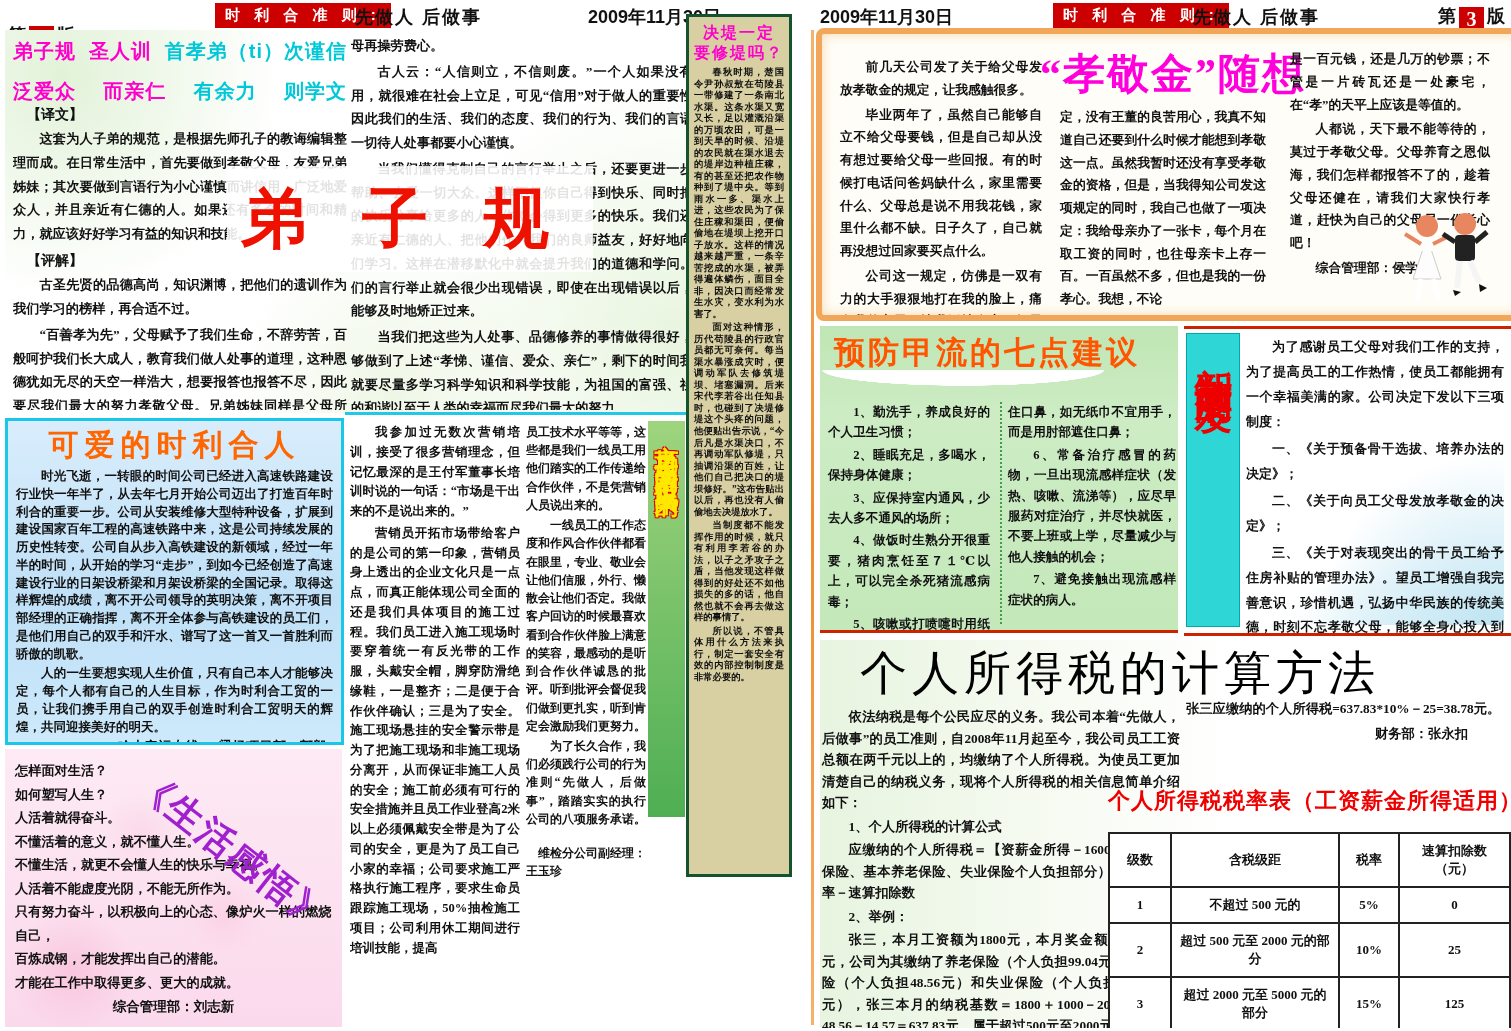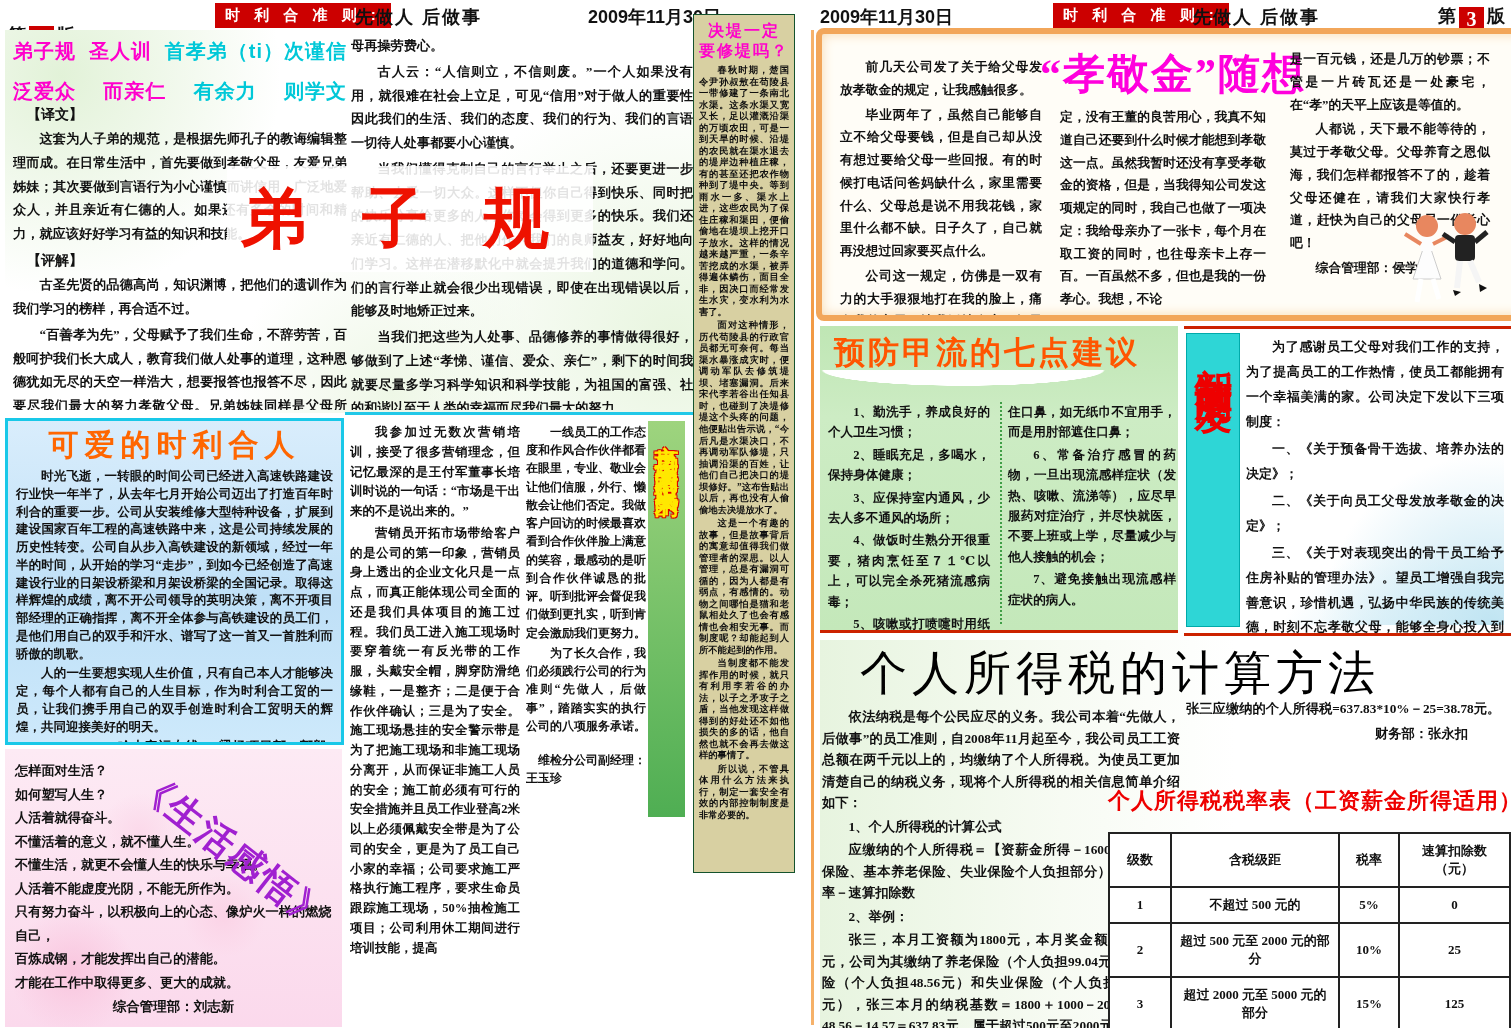--- a/index.html
+++ b/index.html
@@ -51,21 +51,21 @@
   #sc-col1{left:5px;top:8px;width:170px;height:600px;font-size:12.5px;line-height:1.58;font-weight:600;overflow:hidden;}
   #sc-col2{left:181px;top:8px;width:120px;height:600px;font-size:12px;line-height:1.52;font-weight:600;overflow:hidden;}
   #sc-col2 .sig{font-weight:bold;margin-top:16px;text-indent:1em;}
   #sc-banner{left:303px;top:6px;width:37px;height:396px;
              background:linear-gradient(180deg,#9ed47e,#4fae53);
              display:flex;align-items:flex-start;justify-content:center;}
   #sc-banner span{writing-mode:vertical-rl;font-size:24px;font-weight:bold;color:#ffe800;letter-spacing:4px;
              padding-top:6px;font-family:"Liberation Sans",sans-serif;
              text-shadow:-1px -1px 0 #d00,1px -1px 0 #d00,-1px 1px 0 #d00,1px 1px 0 #d00;}
   
-  #jueti{left:686px;top:14px;width:100px;height:857px;background:#d8d0a2;border:1px solid #14532d;overflow:hidden;margin-left:7px;}
+  #jueti{left:686px;top:14px;width:100px;height:857px;background:#d8d0a2;border:3px solid #14532d;overflow:hidden;}
   #jueti h3{margin:6px 2px 4px 2px;text-align:center;color:#ff00cc;font-size:16px;letter-spacing:2px;line-height:1.25;}
   #jueti .body{padding:0 5px;font-size:9.3px;line-height:1.24;font-weight:600;}
   
   #divider{left:811px;top:30px;width:3px;height:995px;background:linear-gradient(180deg,#f6b26b,#ef8a2c,#f6b26b);}
   
   #xiaojing{left:816px;top:28px;width:683px;height:281px;border:6px solid #f2a65a;border-radius:8px;
             background:#fffdf7;overflow:hidden;box-shadow:inset 0 0 12px #f8d9ae;padding-left:32px;}
   #xj-title{left:218px;top:12px;font-size:42px;font-weight:bold;color:#ff00dd;letter-spacing:2px;white-space:nowrap;}
   .xj-col{font-size:12.8px;line-height:1.78;font-weight:600;}
   #xj-c1{left:18px;top:22px;width:202px;height:245px;}
@@ -178,38 +178,38 @@
     </div>
     <div class="sig">综合管理部：刘志新</div>
   </div>
 
   <div id="shichang" class="abs">
     <div id="sc-col1" class="abs">
       <p>我参加过无数次营销培训，接受了很多营销理念，但记忆最深的是王付军董事长培训时说的一句话：“市场是干出来的不是说出来的。”</p>
       <p>营销员开拓市场带给客户的是公司的第一印象，营销员身上透出的企业文化只是一点点，而真正能体现公司全面的还是我们具体项目的施工过程。我们员工进入施工现场时要穿着统一有反光带的工作服，头戴安全帽，脚穿防滑绝缘鞋，一是整齐；二是便于合作伙伴确认；三是为了安全。施工现场悬挂的安全警示带是为了把施工现场和非施工现场分离开，从而保证非施工人员的安全；施工前必须有可行的安全措施并且员工作业登高2米以上必须佩戴安全带是为了公司的安全，更是为了员工自己小家的幸福；公司要求施工严格执行施工程序，要求生命员跟踪施工现场，50%抽检施工项目；公司利用休工期间进行培训技能，提高</p>
     </div>
     <div id="sc-col2" class="abs">
+      <p class="noindent">员工技术水平等等，这些都是我们一线员工用他们踏实的工作传递给合作伙伴，不是凭营销人员说出来的。</p>
       <p>一线员工的工作态度和作风合作伙伴都看在眼里，专业、敬业会让他们信服，外行、懒散会让他们否定。我做客户回访的时候最喜欢看到合作伙伴脸上满意的笑容，最感动的是听到合作伙伴诚恳的批评。听到批评会督促我们做到更扎实，听到肯定会激励我们更努力。</p>
       <p>为了长久合作，我们必须践行公司的行为准则“先做人，后做事”，踏踏实实的执行公司的八项服务承诺。</p>
       <div class="sig">维检分公司副经理：王玉珍</div>
     </div>
     <div id="sc-banner" class="abs">
       <span>市场是干出来的不是说出来的</span>
     </div>
   </div>
 
   <div id="jueti" class="abs">
     <h3>
       <span style="display:block;">决堤一定</span>
       <span style="display:block;">要修堤吗？</span>
     </h3>
     <div class="body">
       <p>春秋时期，楚国令尹孙叔敖在苟陵县一带修建了一条南北水渠。这条水渠又宽又长，足以灌溉沿渠的万顷农田，可是一到天旱的时候、沿堤的农民就在渠水退去的堤岸边种植庄稼，有的甚至还把农作物种到了堤中央。等到雨水一多、渠水上进，这些农民为了保住庄稼和渠田，便偷偷地在堤坝上挖开口子放水。这样的情况越来越严重，一条辛苦挖成的水渠，被弄得遍体鳞伤，面目全非，因决口而经常发生水灾，变水利为水害了。</p>
       <p>面对这种情形，历代苟陵县的行政官员都无可奈何。每当渠水暴涨成灾时，便调动军队去修筑堤坝、堵塞漏洞。后来宋代李若谷出任知县时，也碰到了决堤修堤这个头疼的问题，他便贴出告示说，“今后凡是水渠决口，不再调动军队修堤，只抽调沿渠的百姓，让他们自己把决口的堤坝修好。”这布告贴出以后，再也没有人偷偷地去决堤放水了。</p>
-      <p>这是一个有趣的故事，但是故事背后的寓意却值得我们做管理者的深思。以人管理，总是有漏洞可循的，因为人都是有弱点，有感情的。动物之间哪怕是猫和老鼠相处久了也会有感情也会相安无事。而制度呢？却能起到人所不能起到的作用。</p>
       <p>当制度都不能发挥作用的时候，就只有利用李若谷的办法，以子之矛攻子之盾，当他发现这样做得到的好处还不如他损失的多的话，他自然也就不会再去做这样的事情了。</p>
       <p>所以说，不管具体用什么方法来执行，制定一套安全有效的内部控制制度是非常必要的。</p>
     </div>
   </div>
 
   <div id="divider" class="abs"></div>
 
   <div id="xiaojing" class="abs">
     <div id="xj-title" class="abs">“孝敬金”随想</div>
     <div id="xj-c1" class="abs xj-col">

